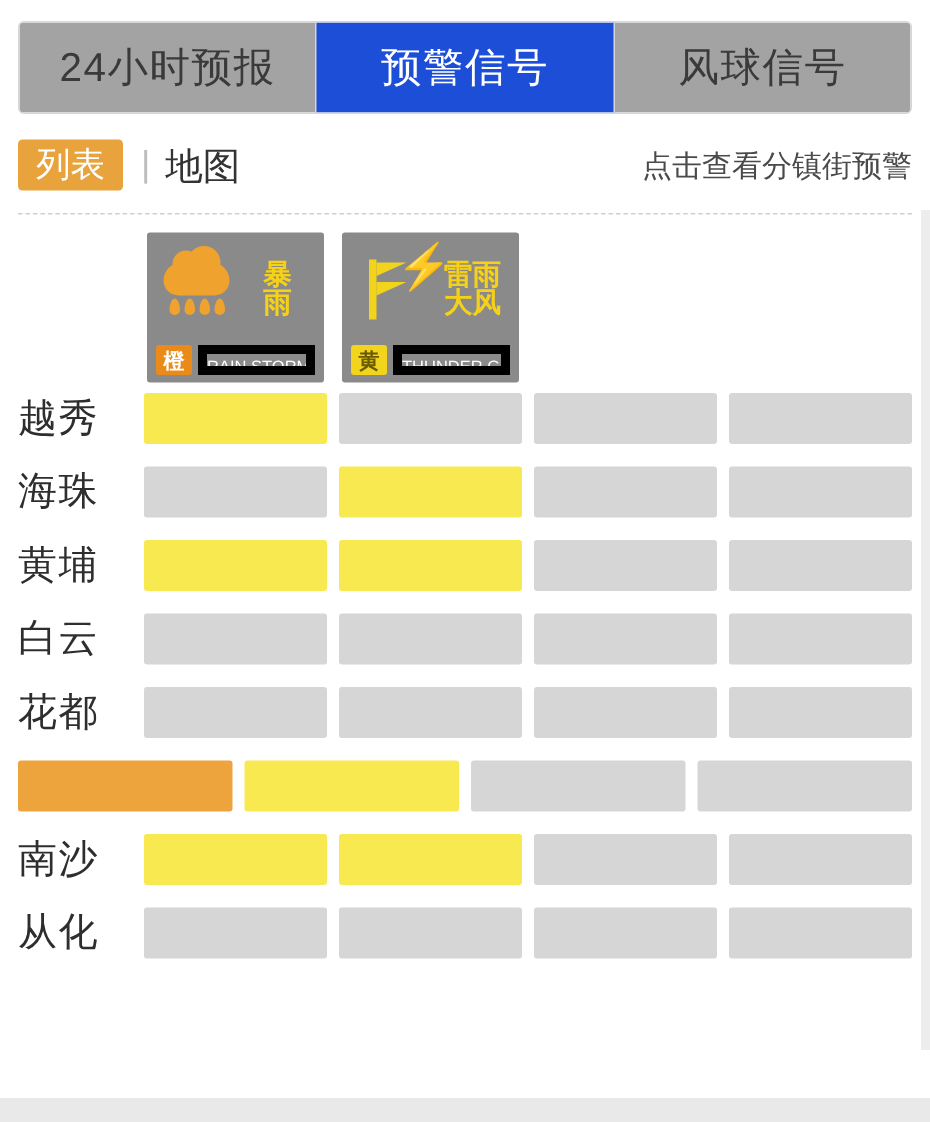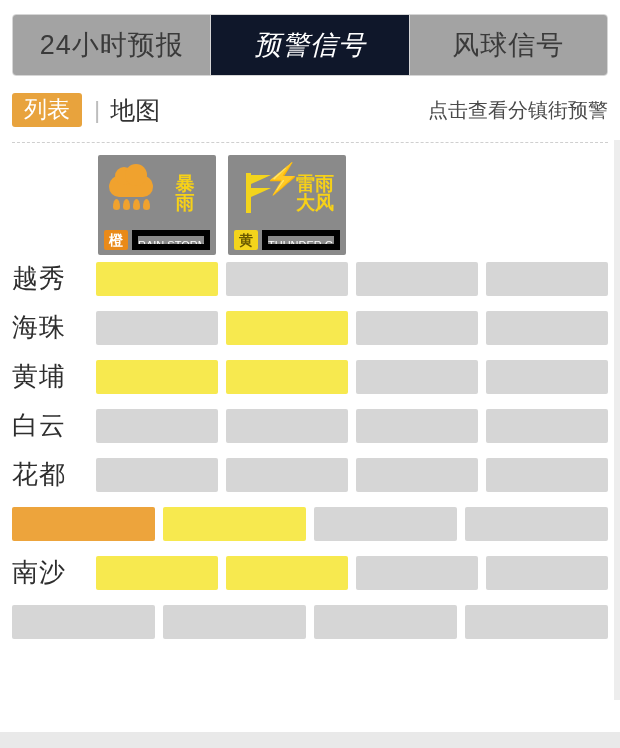--- a/index.html
+++ b/index.html
@@ -32,23 +32,22 @@
     align-items: center;
     justify-content: center;
     font-size: 27px;
     color: #3a3a3a;
     background: #a3a3a3;
     border-right: 1px solid #d6d6d6;
     letter-spacing: 1px;
   }
   .tab:last-child { border-right: none; }
   .tab.active {
-    background: #0f172a;
+    background: #1d4ed8;
     color: #ffffff;
-    font-style: italic;
   }
 
   
   .subbar {
     display: flex;
     align-items: center;
     margin: 14px 12px 0 12px;
     height: 40px;
   }
   .chip {
@@ -385,20 +384,21 @@
         <div class="row">
           <div class="rowlabel">南沙</div>
           <div class="cells">
             <div class="cell" style="background: rgb(247, 233, 79);"></div>
             <div class="cell" style="background: rgb(247, 233, 79);"></div>
             <div class="cell" style="background: rgb(214, 214, 214);"></div>
             <div class="cell" style="background: rgb(214, 214, 214);"></div>
           </div>
         </div>
         <div class="row">
+          <div class="rowlabel">从化</div>
           <div class="cells">
             <div class="cell" style="background: rgb(214, 214, 214);"></div>
             <div class="cell" style="background: rgb(214, 214, 214);"></div>
             <div class="cell" style="background: rgb(214, 214, 214);"></div>
             <div class="cell" style="background: rgb(214, 214, 214);"></div>
           </div>
         </div>
         <div class="row"></div>
       </div>
   </div>

